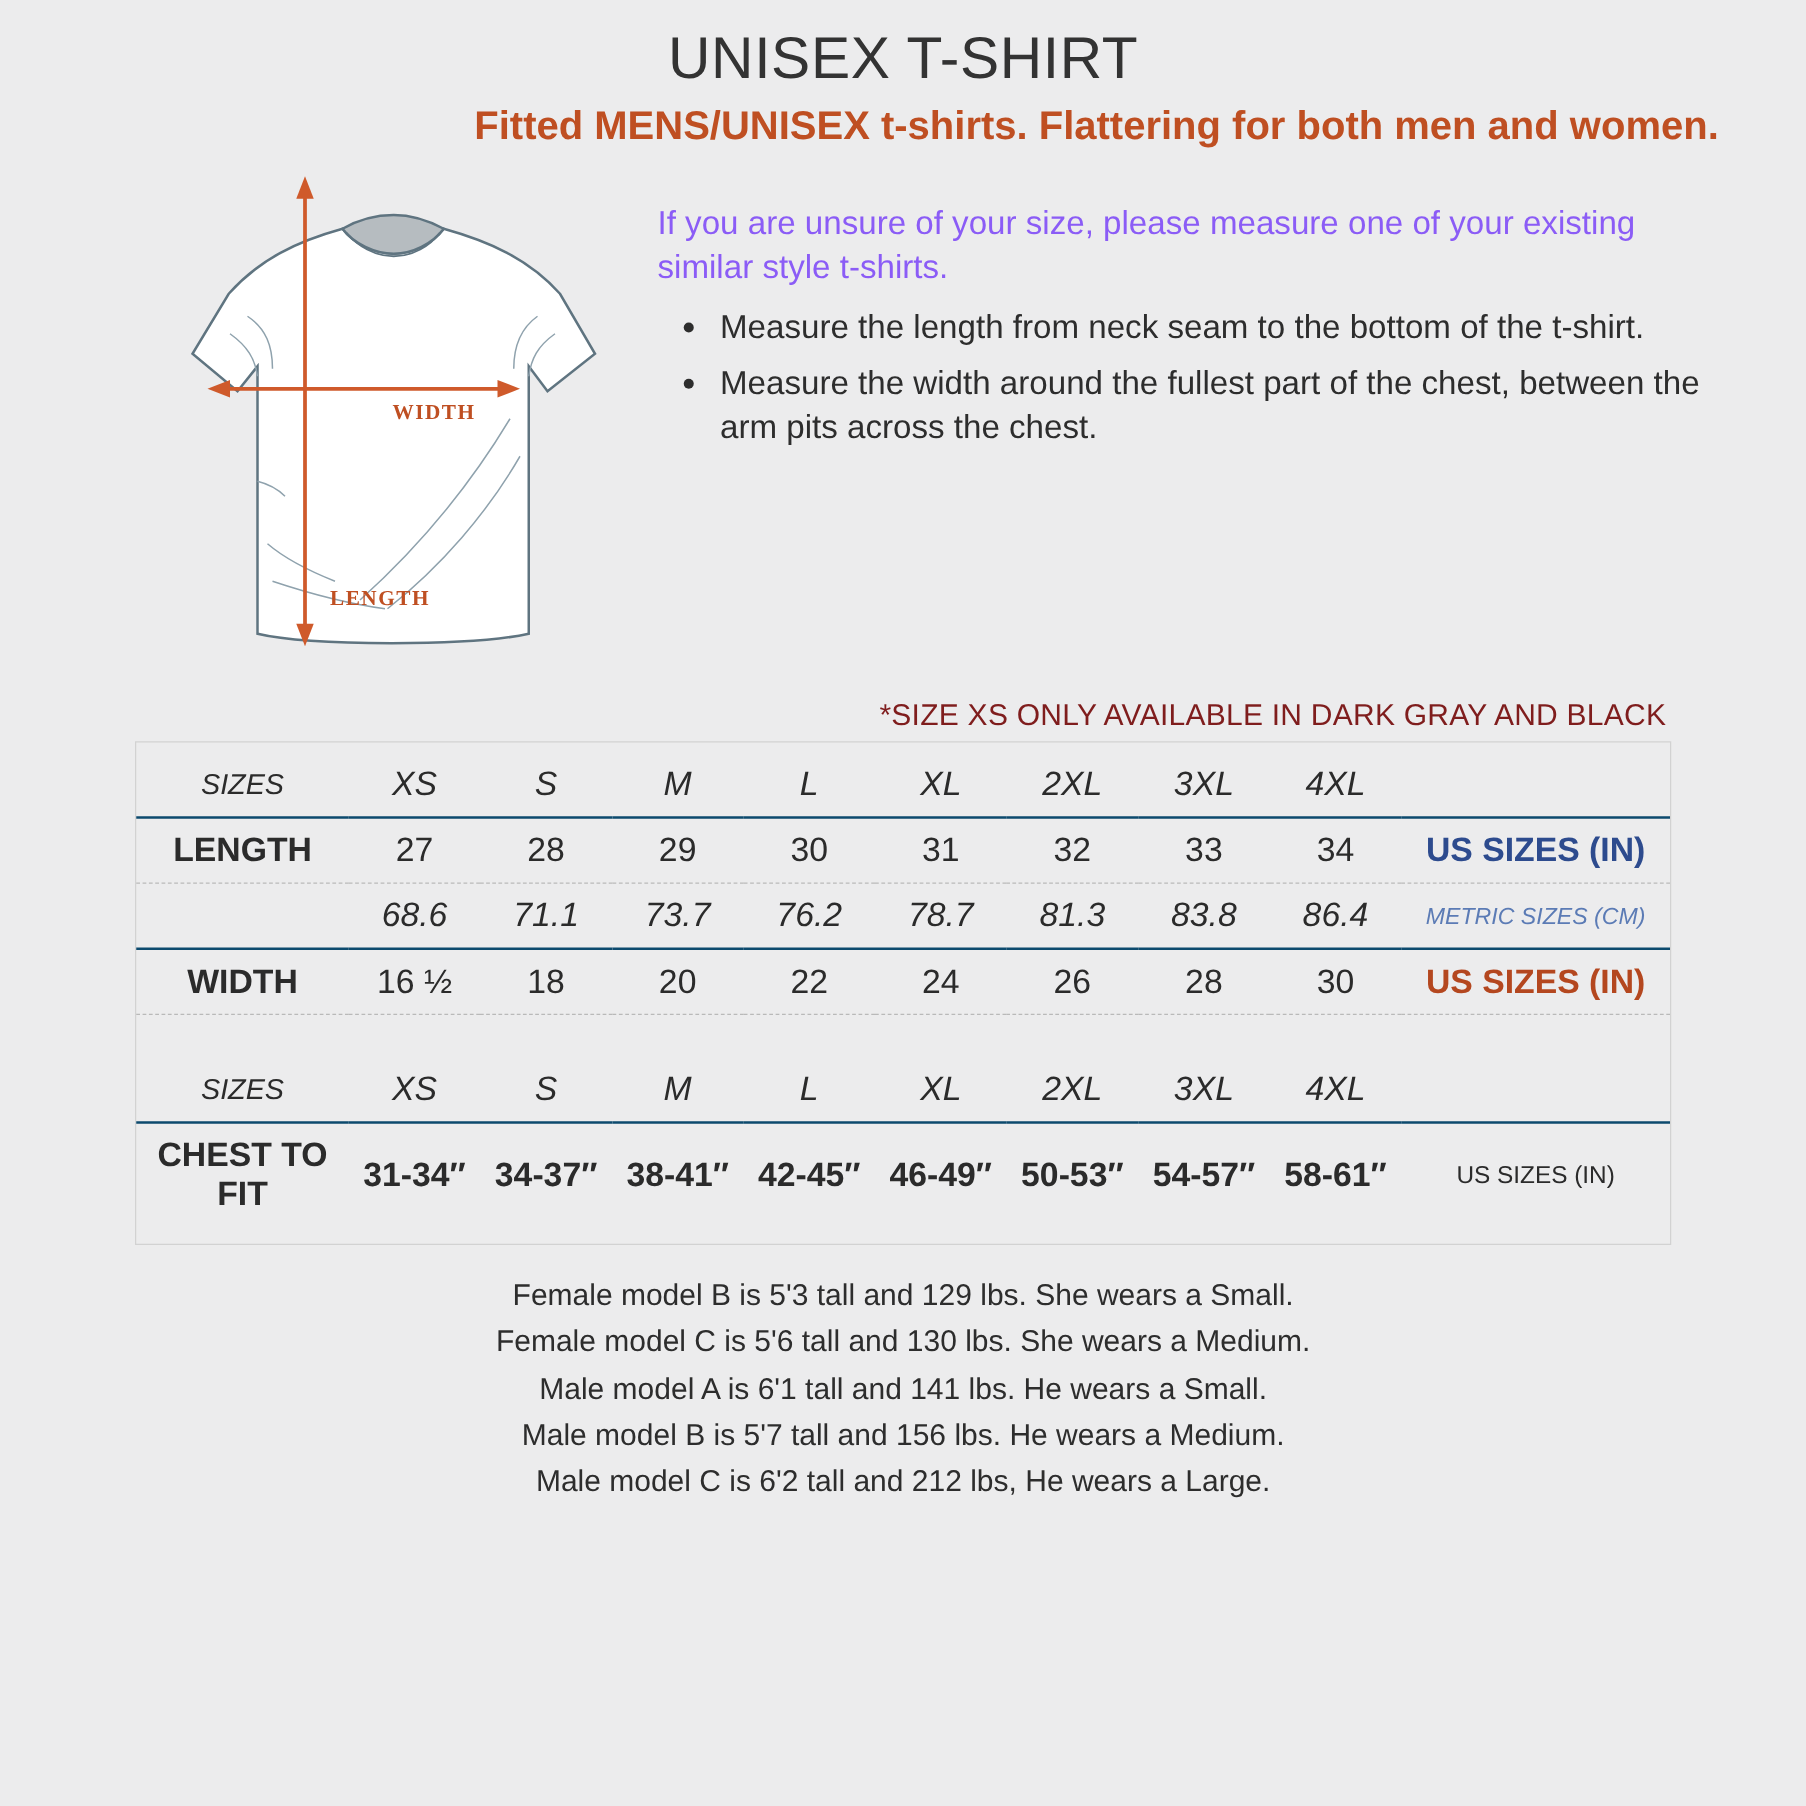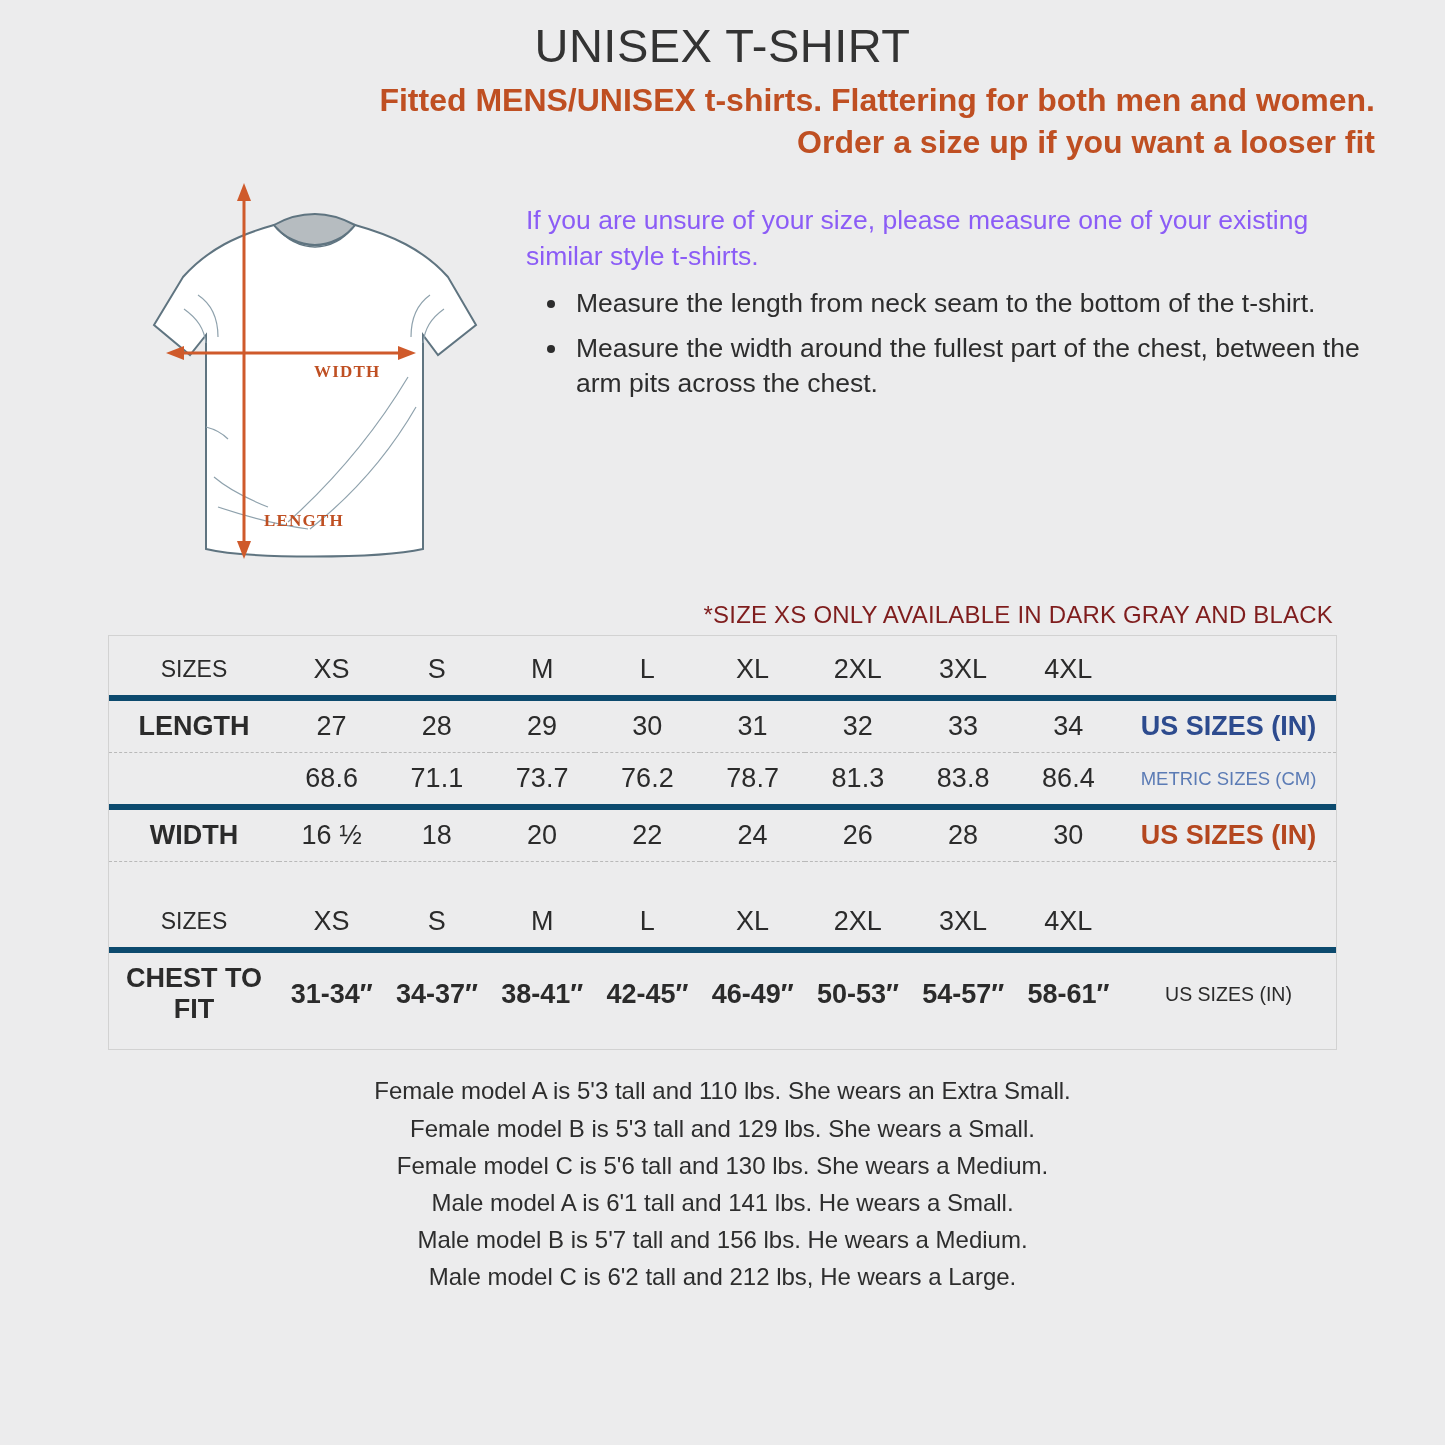--- a/index.html
+++ b/index.html
@@ -124,21 +124,21 @@
   }
   .blue { color: #2d4b8e; }
   .blue-light { color: #5b7bb5; }
   .rust { color: #b4471f; }
   .rust-light { color: #c2714f; }
   .blue td.unitlabel { color: #2d4b8e; }
   .bluelight td.unitlabel { color: #5b7bb5; font-weight: normal; }
   .rust td.unitlabel { color: #b4471f; }
   .rustlight td.unitlabel { color: #c2714f; font-weight: normal; }
 
-  .line-solid td { border-bottom: 6px solid #0c4a6e; }
+  .line-solid td { border-bottom: 2px solid #0c4a6e; font-style: italic; }
   .line-dashed td { border-bottom: 1px dashed #b9b9b9; }
   .metric td { font-size: 25px; }
   .metric td.unitlabel { font-size: 18.5px; }
   .chest td { font-size: 27px; font-weight: bold; }
   .chest td.unitlabel { font-size: 19.5px; font-weight: normal; color: #2b2b2b; }
   .spacer td { height: 14px; padding: 0; border: none; }
 
   
   .footer {
     text-align: center;
@@ -160,21 +160,20 @@
 </style>
 </head>
 <body>
 
 <div class="page">
 
   <h1 class="title">UNISEX T-SHIRT</h1>
 
   <div class="subtitle">
     <div>Fitted MENS/UNISEX t-shirts. Flattering for both men and women.</div>
-    <div>Order a size up if you want a looser fit</div>
   </div>
 
   <div class="top-section">
 
     <div class="shirt-col">
       <svg class="shirt-svg" width="430" height="410" viewBox="0 0 430 410">
 
         <path d="M105 100 C 130 72, 160 58, 196 48 C 205 60, 222 68, 237 68 C 252 68, 268 60, 277 48 C 313 58, 345 72, 370 100
                  L 398 148 L 360 178 L 345 158 L 345 372 C 300 382, 170 382, 128 372 L 128 158 L 112 178 L 76 148 Z" fill="#ffffff" stroke="#5f7480" stroke-width="2"></path>
 
@@ -313,21 +312,20 @@
           <td>50-53″</td>
           <td>54-57″</td>
           <td>58-61″</td>
           <td class="unitlabel">US SIZES (IN)</td>
         </tr>
       </tbody>
     </table>
   </div>
 
   <div class="footer">
-    <div>Female model A is 5'3 tall and 110 lbs. She wears an Extra Small.</div>
     <div>Female model B is 5'3 tall and 129 lbs. She wears a Small.</div>
     <div>Female model C is 5'6 tall and 130 lbs. She wears a Medium.</div>
     <div>Male model A is 6'1 tall and 141 lbs. He wears a Small.</div>
     <div>Male model B is 5'7 tall and 156 lbs. He wears a Medium.</div>
     <div>Male model C is 6'2 tall and 212 lbs, He wears a Large.</div>
   </div>
 
 </div>
 
 </body></html>

